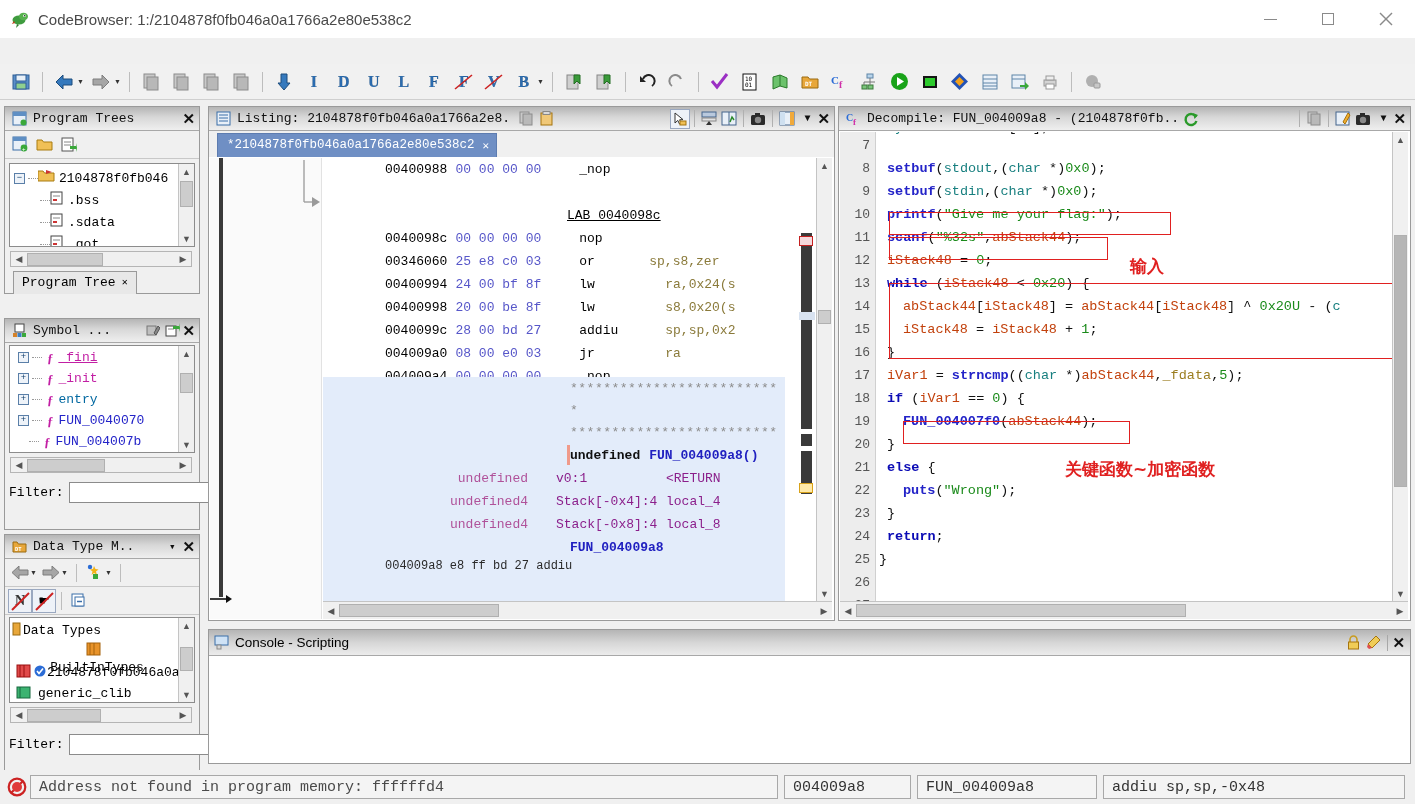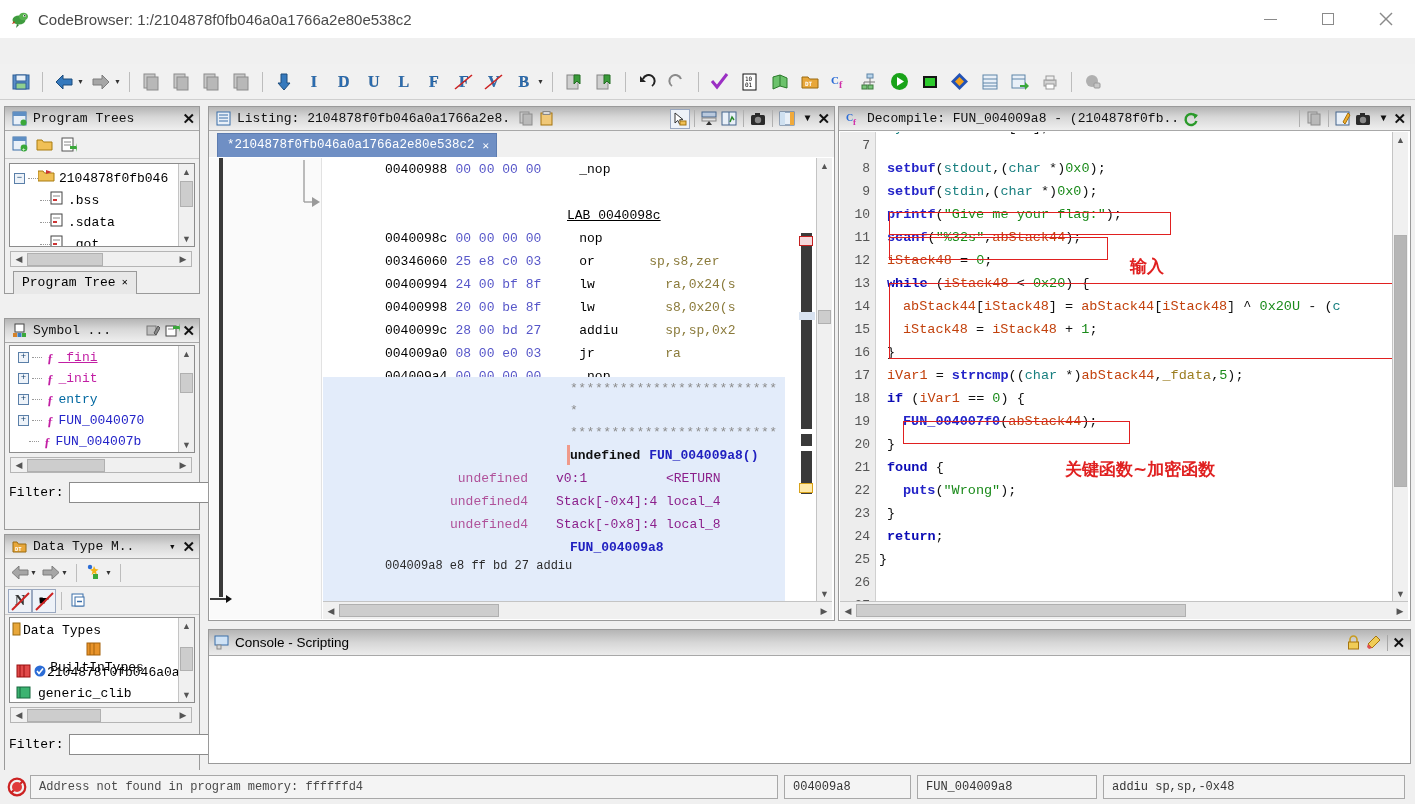--- a/index.html
+++ b/index.html
@@ -215,21 +215,21 @@
   }
 
   
   .statusbar {
     position: absolute; left: 0; bottom: 0; width: 1415px; height: 34px;
     background: #f0f0f0; display: flex; align-items: center; padding: 0 4px;
   }
   .sb-field {
     height: 24px; background: #f4f4f4; border: 1px solid #a8a8a8;
     display: flex; align-items: center; padding: 0 8px;
-    font-family: "Liberation Mono", monospace; font-size: 12px; color: #333;
+    font-family: "Liberation Mono", monospace; font-size: 15px; color: #333;
     margin-right: 6px;
     text-align: right;
   }
   .watermark {
     position: absolute; right: 8px; bottom: 4px;
     font-family: "Liberation Sans", sans-serif; font-size: 16px;
     color: rgba(150,150,150,0.35); pointer-events: none; letter-spacing: 0.5px;
   }
 </style>
 </head>
@@ -1084,21 +1084,21 @@
         <div class="dline">
           <span class="k-var">iVar1</span> <span class="k-plain">=</span> <span class="k-fn">strncmp</span><span class="k-plain">((</span><span class="k-type">char</span> <span class="k-plain">*)</span><span class="k-var">abStack44</span><span class="k-plain">,</span><span class="k-gvar">_fdata</span><span class="k-plain">,</span><span class="k-num">5</span><span class="k-plain">);</span>
         </div>
         <div class="dline">
           <span class="k-kw">if</span> <span class="k-plain">(</span><span class="k-var">iVar1</span> <span class="k-plain">==</span> <span class="k-num">0</span><span class="k-plain">) {</span>
         </div>
         <div class="dline" style="padding-left:26px;">
           <span class="k-fn">FUN_004007f0</span><span class="k-plain">(</span><span class="k-var">abStack44</span><span class="k-plain">);</span>
         </div>
         <div class="dline"><span class="k-plain">}</span></div>
-        <div class="dline"><span class="k-kw">found</span> <span class="k-plain">{</span></div>
+        <div class="dline"><span class="k-kw">else</span> <span class="k-plain">{</span></div>
         <div class="dline" style="padding-left:26px;">
           <span class="k-fn">puts</span><span class="k-plain">(</span><span class="k-str">"Wrong"</span><span class="k-plain">);</span>
         </div>
         <div class="dline"><span class="k-plain">}</span></div>
         <div class="dline"><span class="k-kw">return</span><span class="k-plain">;</span></div>
         <div class="dline" style="padding-left:2px;"><span class="k-plain">}</span></div>
         <div class="dline"></div>
       </div>
 
       <div class="redbox" style="left:49px; top:80px; width:282px; height:23px;"></div>

